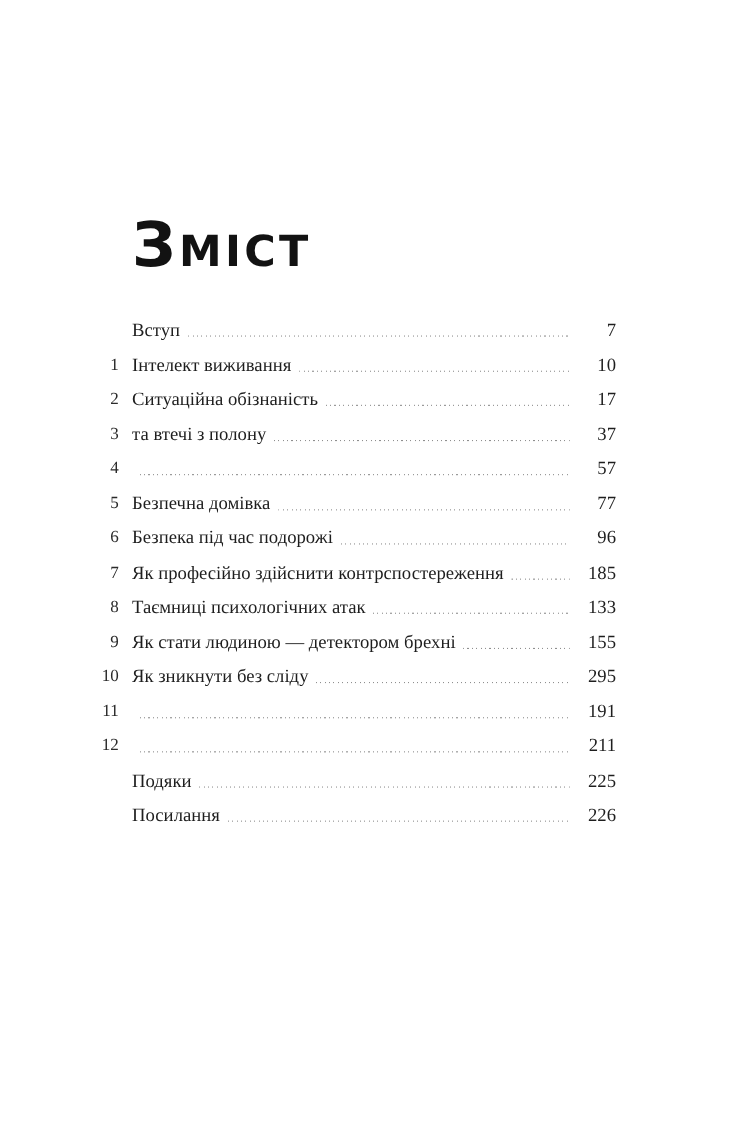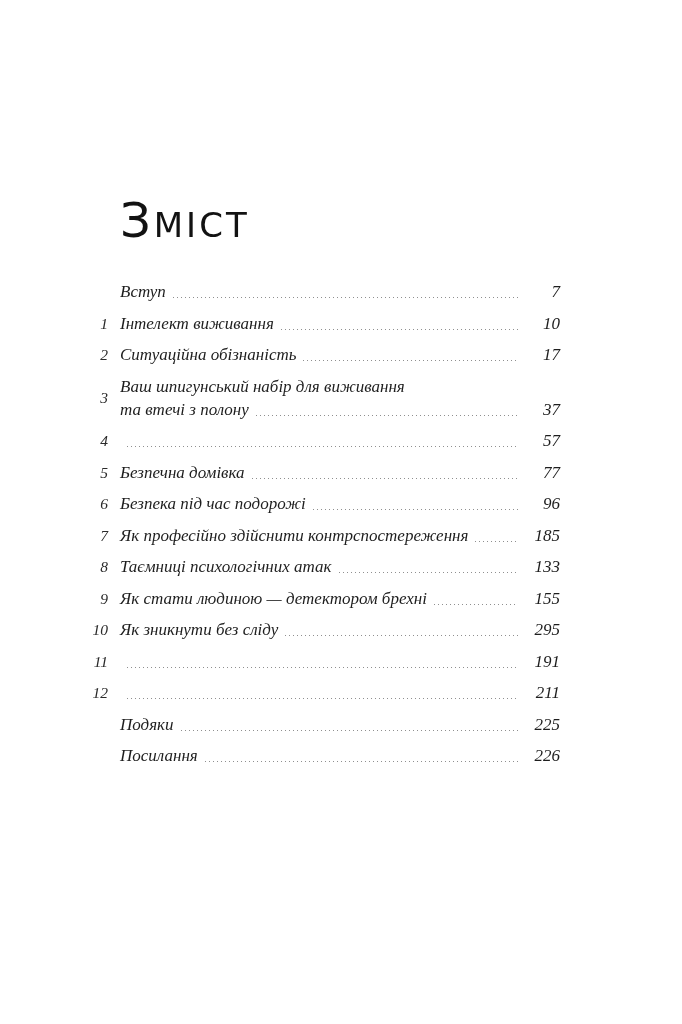--- a/index.html
+++ b/index.html
@@ -13,38 +13,37 @@
     height: 1024px;
     background: #ffffff;
     box-sizing: border-box;
     padding: 196px 122px 0 88px;
     font-family: "Liberation Serif", serif;
     color: #1e1e1e;
     overflow: hidden;
   }
   .title {
     font-family: "DejaVu Sans", sans-serif;
-    font-weight: 400;
+    font-weight: 700;
     font-variant: small-caps;
-    font-size: 48px;
+    font-size: 56px;
     line-height: 1;
     letter-spacing: 3px;
     color: #121212;
     margin: 0 0 36px 32px;
   }
   .toc {
     width: 100%;
   }
   .toc-row {
     display: flex;
-    align-items: center;
+    align-items: flex-end;
     font-size: 17px;
     line-height: 23px;
     margin-bottom: 8.5px;
-    font-style: italic;
   }
   .toc-num {
     flex: 0 0 20px;
     text-align: right;
     margin-right: 12px;
     font-size: 15.5px;
     color: #2a2a2a;
     font-feature-settings: "onum" 1;
   }
   .toc-body {
@@ -117,21 +116,20 @@
         <span class="toc-text">Ситуаційна обізнаність</span>
         <span class="toc-leader"></span>
         <span class="toc-page">17</span>
       </div>
     </div>
   </div>
 
   <div class="toc-row">
     <span class="toc-num">3</span>
     <div class="toc-body">
-      <div class="toc-line">Ваш шпигунський набір для виживання</div>
           <div class="toc-lastline">
         <span class="toc-text">та втечі з полону</span>
         <span class="toc-leader"></span>
         <span class="toc-page">37</span>
       </div>
     </div>
   </div>
 
   <div class="toc-row">
     <span class="toc-num">4</span>

